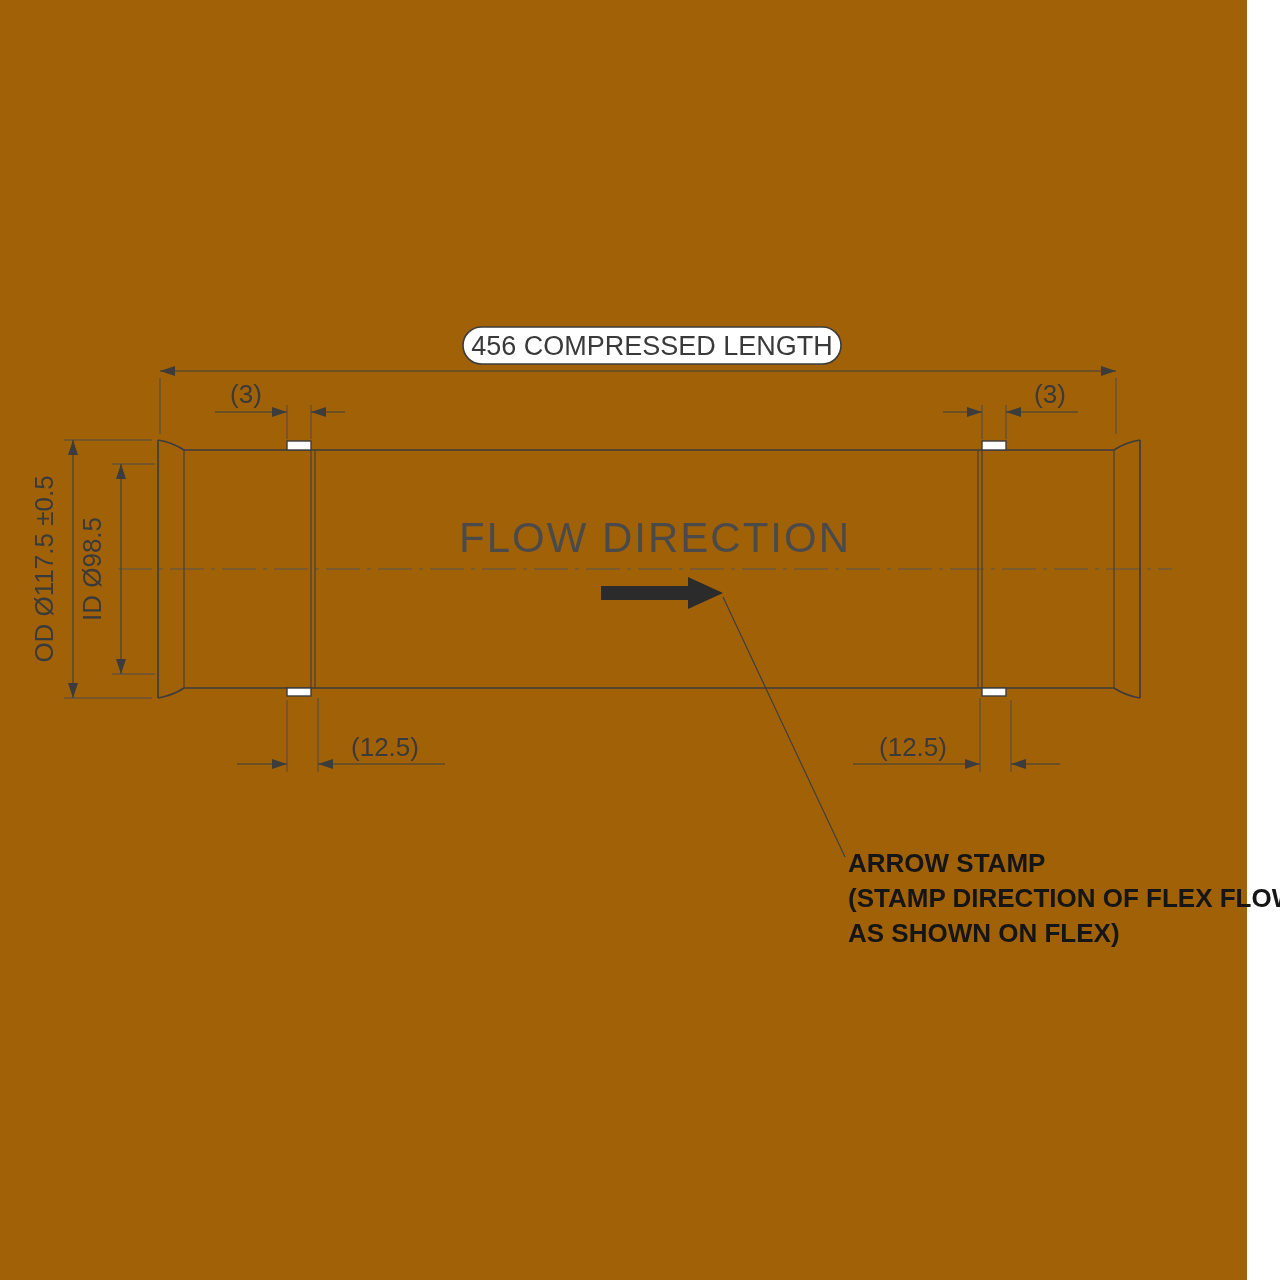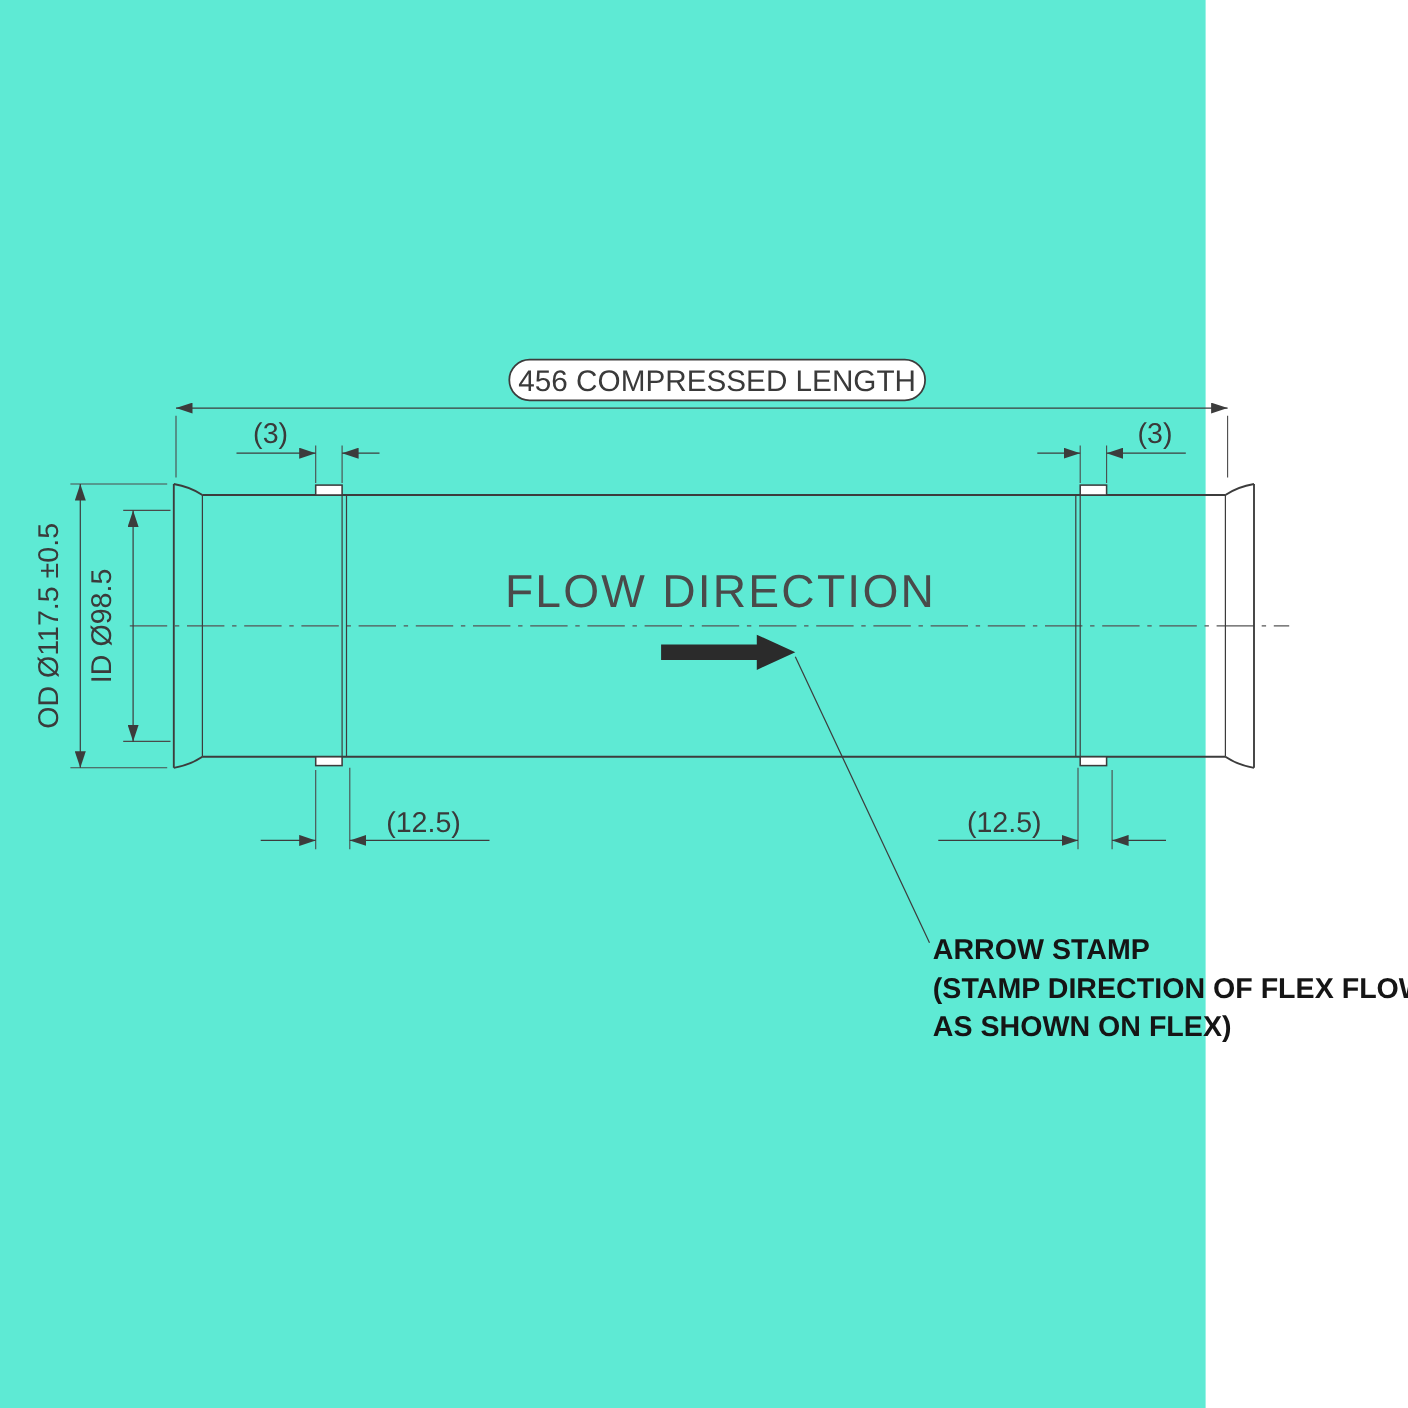--- a/index.html
+++ b/index.html
@@ -1,16 +1,16 @@
 <!DOCTYPE html>
 <html><head>
 <meta charset="utf-8">
 <style>
   html,body{margin:0;padding:0;background:#ffffff;}
-  .page{width:1096px;height:1280px;background:#5eead4;position:relative;font-family:"Liberation Sans",sans-serif;}
+  .page{width:1247px;height:1280px;background:#a16207;position:relative;font-family:"Liberation Sans",sans-serif;}
   svg{display:block;}
   .outline{stroke:#3c3c3c;stroke-width:1.7;fill:none;}
   .thin{stroke:#3c3c3c;stroke-width:1.1;fill:none;}
   .ext{stroke:#4a4a4a;stroke-width:1;fill:none;}
   .centerline{stroke:#555;stroke-width:1.2;fill:none;stroke-dasharray:34 7 4 7;}
   .band{fill:#ffffff;stroke:#3c3c3c;stroke-width:1.4;}
   .dimtext{fill:#3a3a3a;font-size:26px;font-family:"Liberation Sans",sans-serif;}
   .stadium-text{fill:#3a3a3a;font-size:27px;font-family:"Liberation Sans",sans-serif;}
   .flowtext{fill:#4a4a4a;font-size:42px;letter-spacing:2px;font-family:"Liberation Sans",sans-serif;}
   .notetext{fill:#151515;font-size:26px;font-weight:bold;font-family:"Liberation Sans",sans-serif;}

